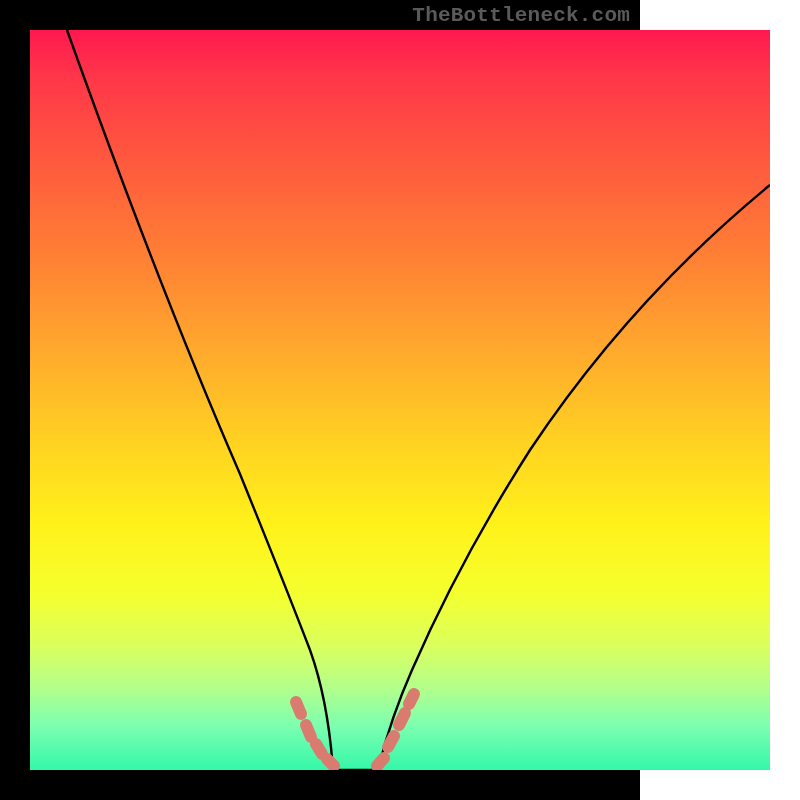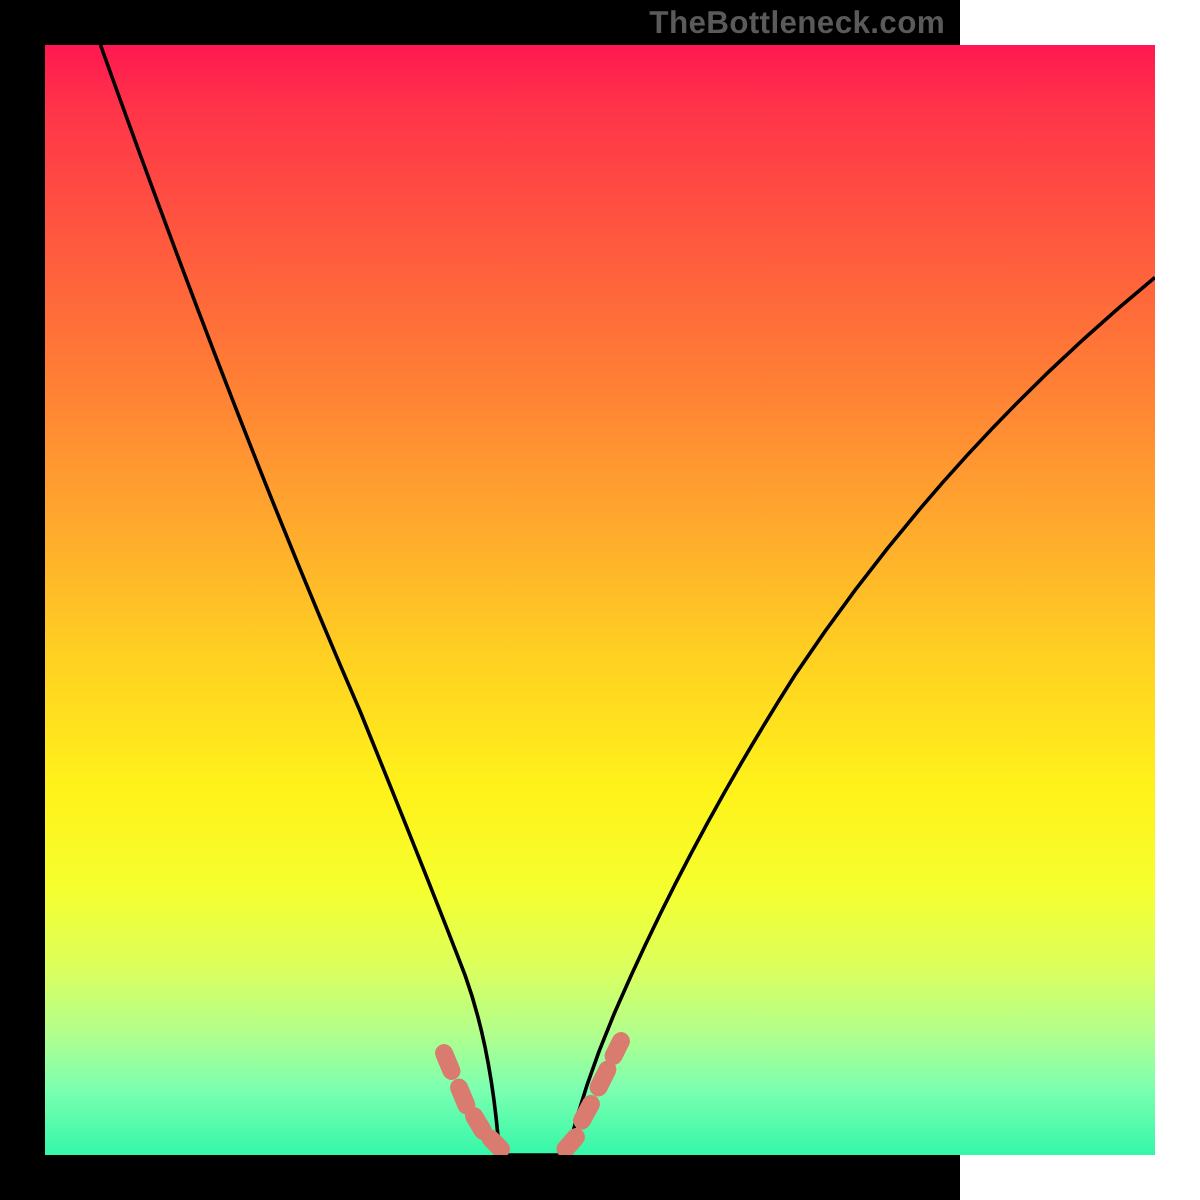--- a/index.html
+++ b/index.html
@@ -8,20 +8,21 @@
     width: 800px;
     height: 800px;
     overflow: hidden;
     font-family: Arial, Helvetica, sans-serif;
   }
   .frame {
     position: relative;
     width: 640px;
     height: 800px;
     background: #000;
+    font-family: Liberation Mono, monospace;
   }
   .watermark {
     position: absolute;
     top: 4px;
     right: 10px;
     color: #5a5a5a;
     font-size: 21px;
     font-weight: 600;
     letter-spacing: 0.2px;
     z-index: 4;

